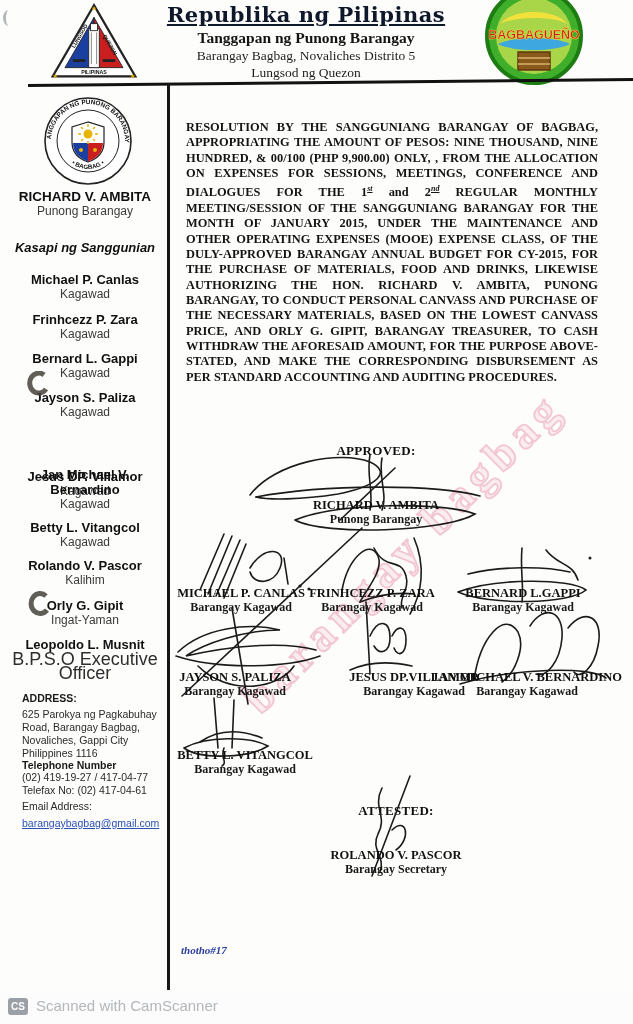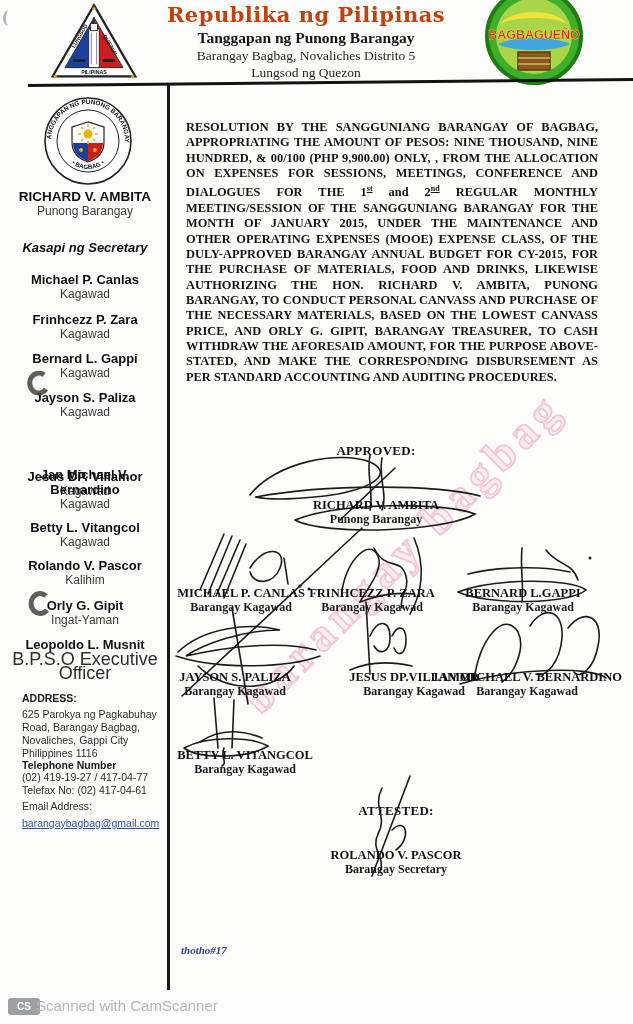--- a/index.html
+++ b/index.html
@@ -1,51 +1,51 @@
 <!DOCTYPE html>
 <html><head>
 <meta charset="utf-8">
 <style>
   html,body{margin:0;padding:0;background:#dcdcdc;}
   .page{position:relative;width:633px;height:1024px;background:#fdfdfc;overflow:hidden;
         font-family:"Liberation Serif",serif;color:#161616;}
   .abs{position:absolute;}
   
   .hdr{left:150px;top:2px;width:312px;text-align:center;}
-  .hdr-republic{font-family:"DejaVu Serif",serif;font-weight:700;font-size:21px;letter-spacing:.5px;color:#c2410c;}
+  .hdr-republic{font-family:"DejaVu Serif",serif;font-weight:700;font-size:21px;letter-spacing:.5px;color:#0f172a;text-decoration:underline;}
   .hdr-office{font-weight:700;font-size:15.5px;margin-top:2px;color:#141414;}
   .hdr-line{font-size:13.5px;color:#1d1d1d;margin-top:1px;}
   .hrule{left:28px;top:81px;width:606px;height:3.2px;background:#121212;transform:rotate(-0.55deg);}
   .vrule{left:167px;top:84px;width:2.6px;height:916px;background:#171717;}
   .sb-block{position:absolute;left:8px;width:154px;text-align:center;font-family:"Liberation Sans",sans-serif;}
   .sb-name{font-weight:700;font-size:13px;color:#101010;line-height:15px;}
   .sb-title{font-size:12px;color:#3a3a3a;line-height:14px;}
   .sb-head{font-weight:700;font-style:italic;font-size:13px;color:#101010;}
   .sb-contact{position:absolute;left:22px;width:138px;text-align:left;font-family:"Liberation Sans",sans-serif;}
   .sb-contact .lbl{font-weight:700;font-size:10.5px;color:#191919;}
   .sb-contact .txt{font-size:10.5px;color:#2a2a2a;line-height:13px;}
   a.email{color:#2b50b5;text-decoration:underline;font-size:10.5px;}
   
   .body-par{left:186px;top:120px;width:412px;text-align:justify;font-weight:700;
             font-size:12.4px;line-height:15.35px;color:#141414;}
-  .body-par sup{font-size:8px;text-decoration:underline;}
+  .body-par sup{font-size:8px;text-decoration:underline;font-style:italic;}
   .c-label{font-weight:700;font-size:13px;letter-spacing:.3px;color:#101010;text-align:center;}
   .sig-name{font-weight:700;font-size:12.5px;color:#101010;text-align:center;line-height:14px;}
   .sig-title{font-weight:700;font-size:12px;color:#181818;text-align:center;line-height:14px;}
   .sig-block{position:absolute;text-align:center;}
   svg.sig{position:absolute;overflow:visible;}
   svg.sig path{stroke:#1b1b1b;stroke-width:1.6;fill:none;stroke-linecap:round;}
   
   .wm{left:178px;top:505px;width:490px;font-weight:700;font-size:46px;letter-spacing:6px;
       color:rgba(243,196,209,0.28);-webkit-text-stroke:1.8px rgba(236,167,187,0.6);
       transform:rotate(-45deg);transform-origin:center;white-space:nowrap;pointer-events:none;}
   .note{left:181px;top:944px;font-style:italic;font-weight:700;font-size:11px;color:#2b3e9e;}
   
   .footer{left:0;top:990px;width:633px;height:34px;background:#fcfcfc;}
-  .cs-badge{position:absolute;left:8px;top:8px;width:32px;height:17px;background:#9aa0a6;border-radius:3px;
+  .cs-badge{position:absolute;left:8px;top:8px;width:20px;height:17px;background:#9aa0a6;border-radius:3px;
             color:#fff;font-family:"Liberation Sans",sans-serif;font-weight:700;font-size:10px;
             display:flex;align-items:center;justify-content:center;}
   .cs-text{position:absolute;left:36px;top:7px;font-family:"Liberation Sans",sans-serif;
            font-size:15px;color:#b3b6ba;}
   .smudge{left:3px;top:10px;width:9px;height:16px;border-left:3px solid #7a7e84;border-radius:50%;opacity:.55;}
   .hole{position:absolute;}
 </style>
 </head>
 <body>
 
@@ -112,21 +112,21 @@
     <circle cx="38" cy="54" r="2" fill="#e8b40a"></circle>
     <circle cx="52" cy="54" r="2" fill="#e8b40a"></circle>
   </svg>
 
   <div class="sb-block" style="top:189px;">
     <div class="sb-name" style="font-size:13.5px;">RICHARD V. AMBITA</div>
     <div class="sb-title">Punong Barangay</div>
   </div>
 
   <div class="sb-block" style="top:240px;">
-    <div class="sb-head">Kasapi ng Secretary</div>
+    <div class="sb-head">Kasapi ng Sanggunian</div>
   </div>
 
   <div class="sb-block" style="top:272px;">
     <div class="sb-name">Michael P. Canlas</div>
     <div class="sb-title">Kagawad</div>
   </div>
   <div class="sb-block" style="top:312px;">
     <div class="sb-name">Frinhcezz P. Zara</div>
     <div class="sb-title">Kagawad</div>
   </div>

